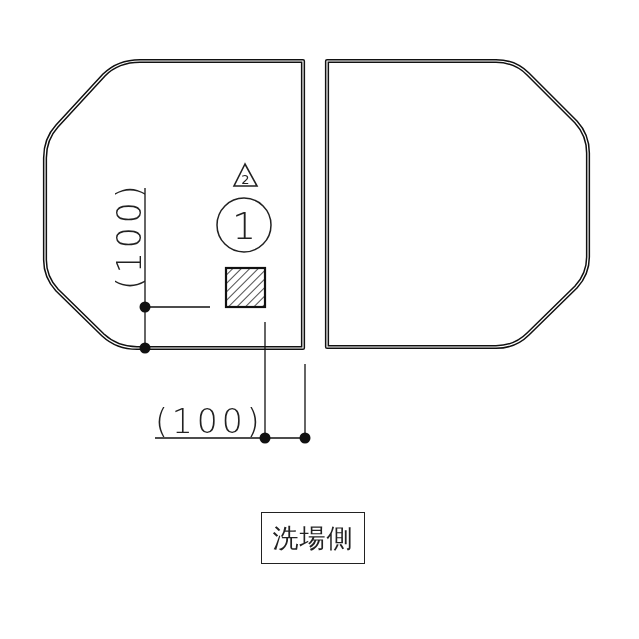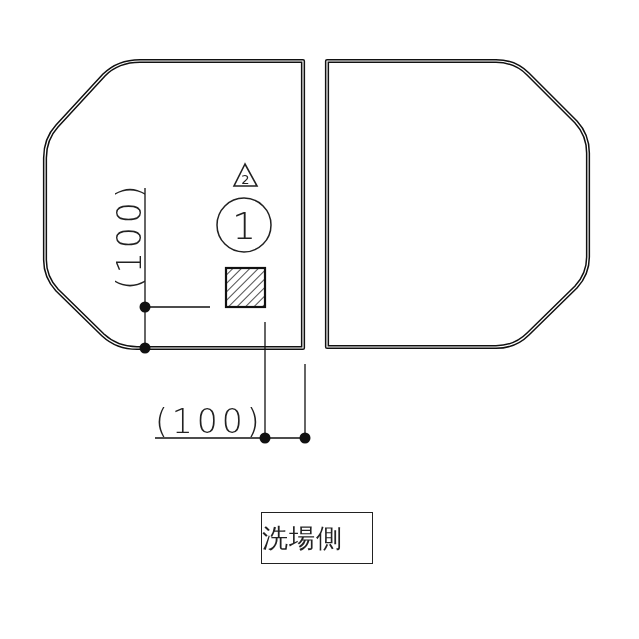--- a/index.html
+++ b/index.html
@@ -4,21 +4,21 @@
   <style>
     html, body { margin: 0; padding: 0; background: #ffffff; }
     body { width: 639px; height: 639px; position: relative; overflow: hidden; font-family: "DejaVu Sans", sans-serif; }
     svg { position: absolute; left: 0; top: 0; }
     .outline-outer { fill: none; stroke: #111; stroke-width: 4.2; stroke-linejoin: round; }
     .outline-inner { fill: none; stroke: #fff; stroke-width: 1.2; stroke-linejoin: round; }
     .dim-line { stroke: #111; stroke-width: 1.3; fill: none; }
     .dot { fill: #111; }
     .dim-text { font-family: "DejaVu Sans", sans-serif; font-weight: 200; fill: #222; font-size: 33px; letter-spacing: 4px; }
     .mark-text { font-family: "DejaVu Sans", sans-serif; fill: #222; }
-    .label-box { position: absolute; left: 261px; top: 512px; width: 112px; height: 52px; border: 1.5px solid #222; box-sizing: border-box; display: flex; align-items: center; }
+    .label-box { position: absolute; left: 261px; top: 512px; width: 104px; height: 52px; border: 1.5px solid #222; box-sizing: border-box; display: flex; align-items: center; justify-content: center; }
     .label-text { font-family: "DejaVu Sans", sans-serif; font-size: 26px; color: #222; letter-spacing: 1px; }
   </style>
 </head>
 <body>
 
 <svg width="639" height="639" viewBox="0 0 639 639">
 
   <g>
     <path class="outline-outer" d="M303,61 L140,61 Q118,61 104,75 L57,126 Q45,139 45,158 L45,260 Q45,277 57,290 L103,335 Q117,348 137,348 L303,348 Z"></path>
     <path class="outline-inner" d="M303,61 L140,61 Q118,61 104,75 L57,126 Q45,139 45,158 L45,260 Q45,277 57,290 L103,335 Q117,348 137,348 L303,348 Z"></path>

